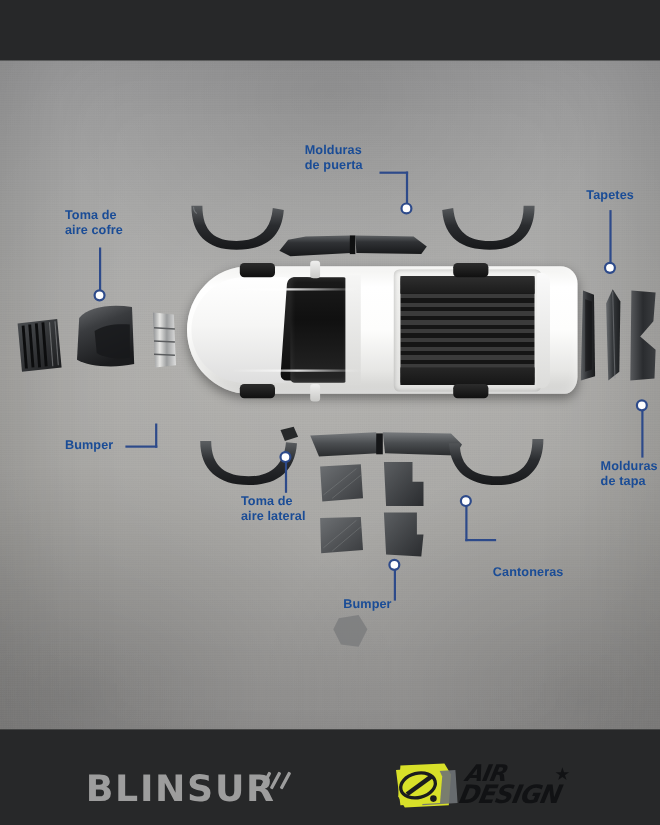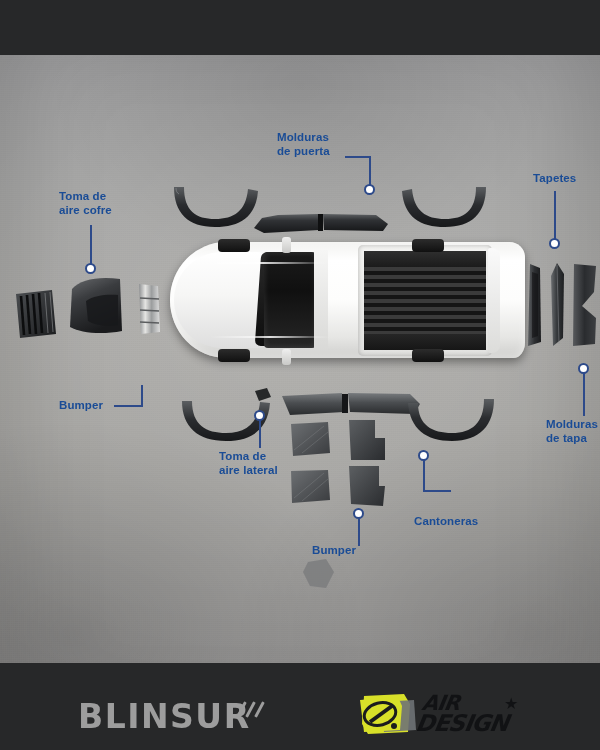--- a/index.html
+++ b/index.html
@@ -376,21 +376,21 @@
   <div class="label" style="left:546px;top:418px;">Molduras
 de tapa</div>
   <div class="lead lead-v" style="left:583px;top:371px;height:45px;"></div>
   <div class="dot" style="left:578px;top:363px;"></div>
 
   <div class="label" style="left:219px;top:450px;">Toma de
 aire lateral</div>
   <div class="lead lead-v" style="left:259px;top:418px;height:30px;"></div>
   <div class="dot" style="left:254px;top:410px;"></div>
 
-  <div class="label" style="left:414px;top:515px;">Cantoneras</div>
+  <div class="label" style="left:448px;top:515px;">Cantoneras</div>
   <div class="lead lead-h" style="left:423px;top:490px;width:28px;"></div>
   <div class="lead lead-v" style="left:423px;top:458px;height:34px;"></div>
   <div class="dot" style="left:418px;top:450px;"></div>
 
   <div class="label" style="left:312px;top:544px;">Bumper</div>
   <div class="lead lead-v" style="left:358px;top:516px;height:30px;"></div>
   <div class="dot" style="left:353px;top:508px;"></div>
 
   <div class="bar bar-top"></div>
   <div class="bar bar-bottom"></div>

